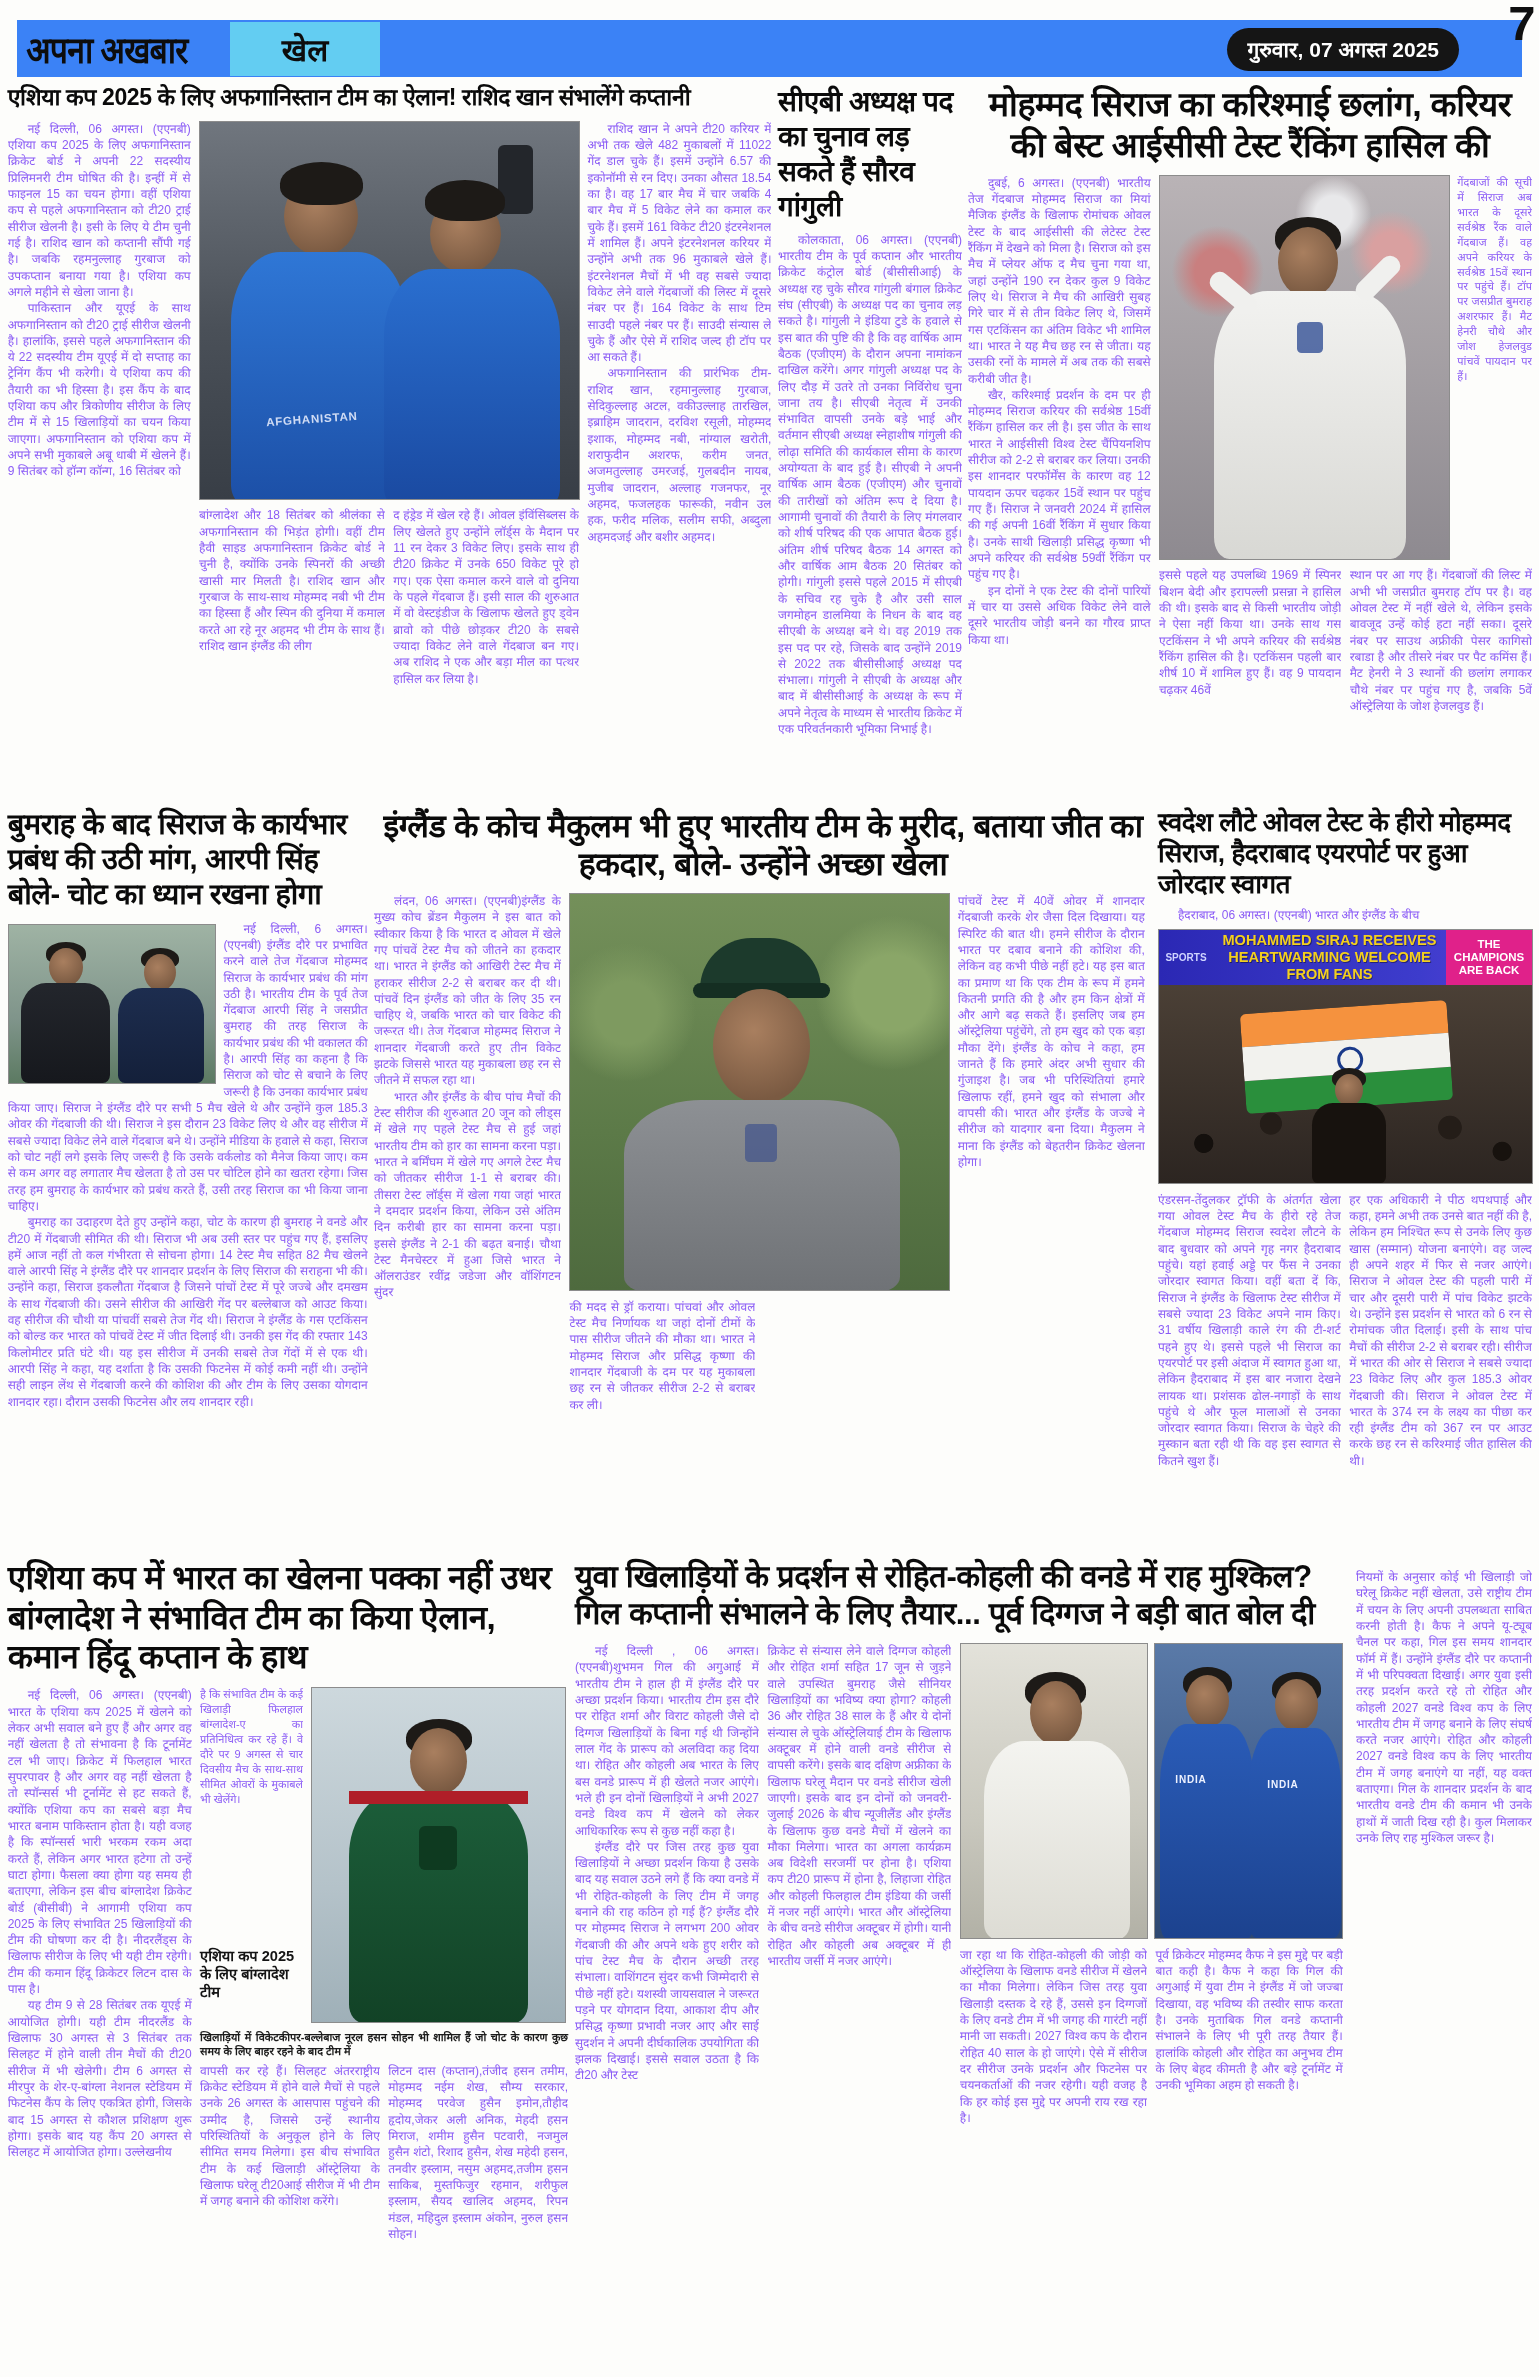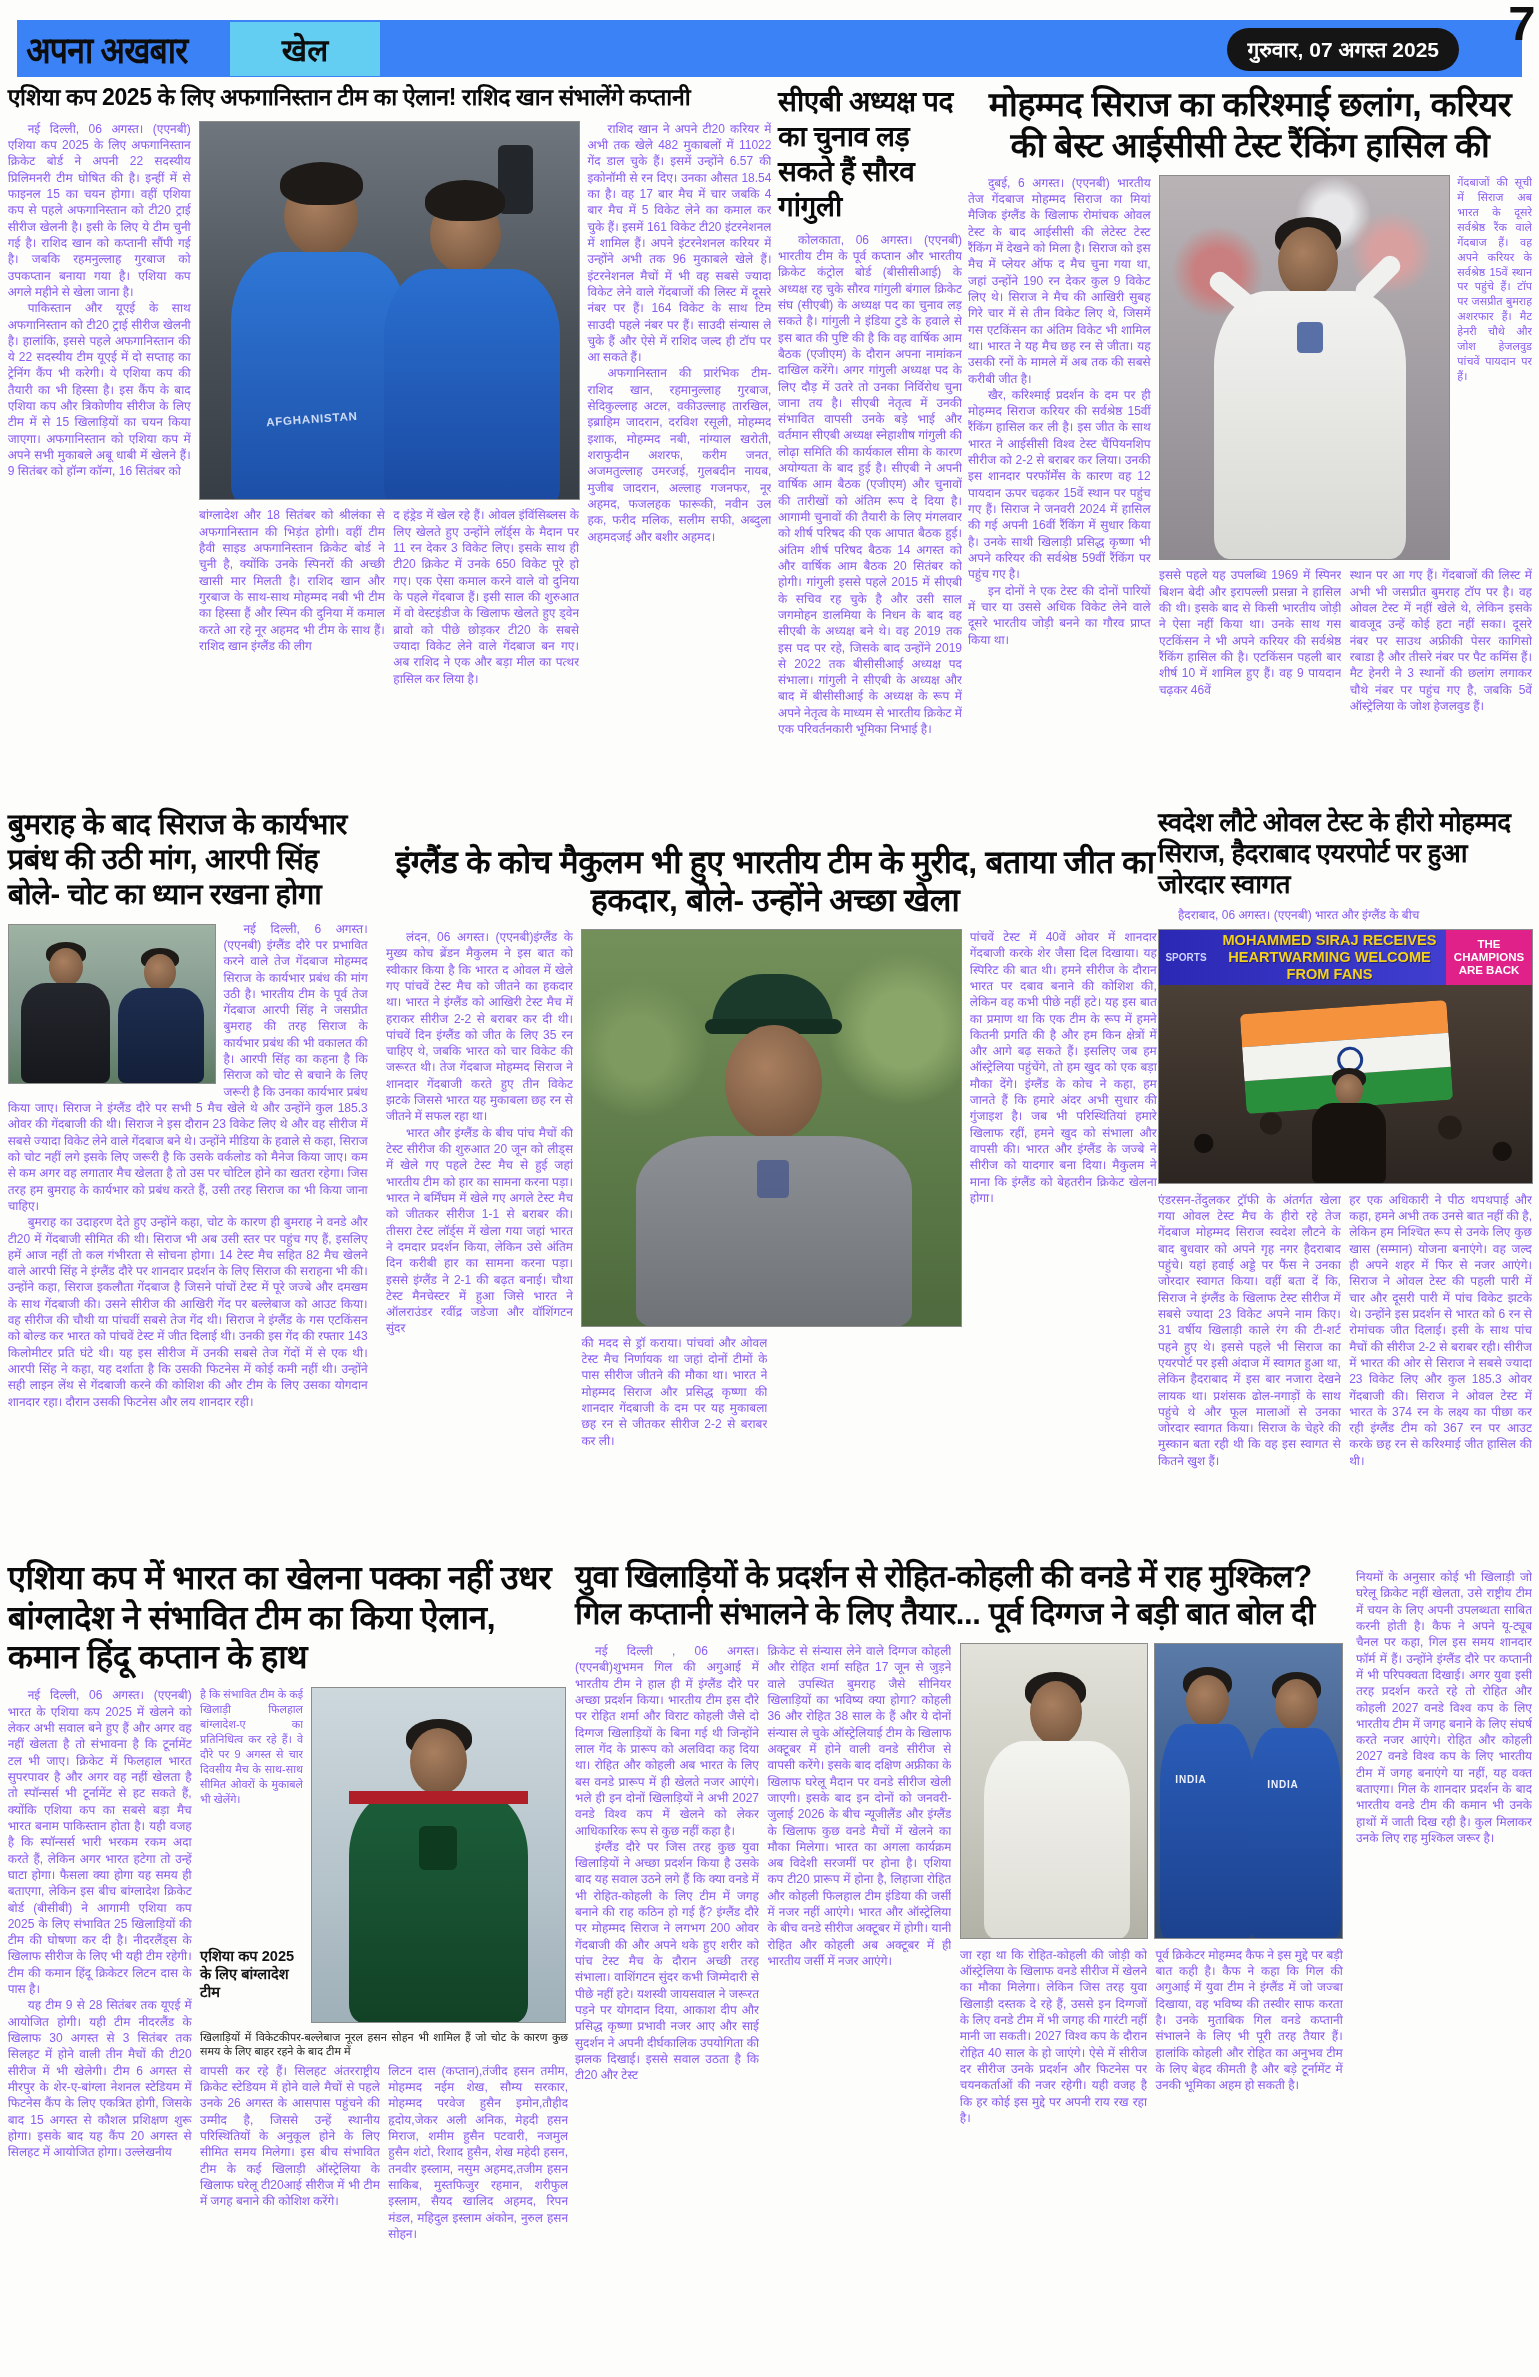--- a/index.html
+++ b/index.html
@@ -33,21 +33,21 @@
   .flag .w{height:33.4%;background:#f2f2ee;position:relative;}
   .flag .g{height:33.3%;background:#2a8f3c;}
   .chakra{position:absolute;left:50%;top:50%;width:20px;height:20px;margin:-10px 0 0 -10px;border:3.1px solid #1a3a8a;border-radius:50%;}
   .crowd{position:absolute;left:0;right:0;bottom:0;background:
      radial-gradient(circle at 12% 80%,#14100d 9.2px,transparent 10px),
      radial-gradient(circle at 30% 70%,#241d18 10.7px,transparent 11.5px),
      radial-gradient(circle at 55% 82%,#17120e 10px,transparent 10.7px),
      radial-gradient(circle at 78% 72%,#241d18 11.5px,transparent 12.3px),
      radial-gradient(circle at 92% 84%,#17120e 9.2px,transparent 10px),
      linear-gradient(180deg,#4b4036,#2c2521);}
-  .caption{font-size:11px;line-height:1.3;text-align:justify;color:#1b1b1b;}
+  .caption{font-size:11px;line-height:1.3;text-align:justify;color:#1b1b1b;font-weight:bold;}
 </style>
 </head>
 <body>
 
 <div class="abs" id="header-bar">
   <div id="masthead">अपना अखबार</div>
   <div id="section-tag">खेल</div>
   <div id="date-pill">गुरुवार, 07 अगस्त 2025</div>
 </div>
 <div class="abs" id="page-num">7</div>
@@ -130,21 +130,21 @@
       <div class="ph-body" style="left:12.3px;top:58px;width:89px;height:100px;background:linear-gradient(180deg,#23262c,#16181d);"></div>
       <div class="ph-hair" style="left:132px;top:23px;width:38px;height:21.5px;"></div>
       <div class="ph-head" style="left:135px;top:29px;width:32px;height:37px;"></div>
       <div class="ph-body" style="left:109px;top:63px;width:86px;height:95px;background:linear-gradient(180deg,#1d2d4f,#14203a);"></div>
     </div>
     <p>नई दिल्ली, 6 अगस्त। (एएनबी) इंग्लैंड दौरे पर प्रभावित करने वाले तेज गेंदबाज मोहम्मद सिराज के कार्यभार प्रबंध की मांग उठी है। भारतीय टीम के पूर्व तेज गेंदबाज आरपी सिंह ने जसप्रीत बुमराह की तरह सिराज के कार्यभार प्रबंध की भी वकालत की है। आरपी सिंह का कहना है कि सिराज को चोट से बचाने के लिए जरूरी है कि उनका कार्यभार प्रबंध किया जाए। सिराज ने इंग्लैंड दौरे पर सभी 5 मैच खेले थे और उन्होंने कुल 185.3 ओवर की गेंदबाजी की थी। सिराज ने इस दौरान 23 विकेट लिए थे और वह सीरीज में सबसे ज्यादा विकेट लेने वाले गेंदबाज बने थे। उन्होंने मीडिया के हवाले से कहा, सिराज को चोट नहीं लगे इसके लिए जरूरी है कि उसके वर्कलोड को मैनेज किया जाए। कम से कम अगर वह लगातार मैच खेलता है तो उस पर चोटिल होने का खतरा रहेगा। जिस तरह हम बुमराह के कार्यभार को प्रबंध करते हैं, उसी तरह सिराज का भी किया जाना चाहिए।</p>
     <p>बुमराह का उदाहरण देते हुए उन्होंने कहा, चोट के कारण ही बुमराह ने वनडे और टी20 में गेंदबाजी सीमित की थी। सिराज भी अब उसी स्तर पर पहुंच गए हैं, इसलिए हमें आज नहीं तो कल गंभीरता से सोचना होगा। 14 टेस्ट मैच सहित 82 मैच खेलने वाले आरपी सिंह ने इंग्लैंड दौरे पर शानदार प्रदर्शन के लिए सिराज की सराहना भी की। उन्होंने कहा, सिराज इकलौता गेंदबाज है जिसने पांचों टेस्ट में पूरे जज्बे और दमखम के साथ गेंदबाजी की। उसने सीरीज की आखिरी गेंद पर बल्लेबाज को आउट किया। वह सीरीज की चौथी या पांचवीं सबसे तेज गेंद थी। सिराज ने इंग्लैंड के गस एटकिंसन को बोल्ड कर भारत को पांचवें टेस्ट में जीत दिलाई थी। उनकी इस गेंद की रफ्तार 143 किलोमीटर प्रति घंटे थी। यह इस सीरीज में उनकी सबसे तेज गेंदों में से एक थी। आरपी सिंह ने कहा, यह दर्शाता है कि उसकी फिटनेस में कोई कमी नहीं थी। उन्होंने सही लाइन लेंथ से गेंदबाजी करने की कोशिश की और टीम के लिए उसका योगदान शानदार रहा। दौरान उसकी फिटनेस और लय शानदार रही।</p>
   </div>
 </div>
 
-<div class="abs" style="left:386px;top:807px;width:778px;height:748px;margin-top:36px;">
+<div class="abs" style="left:374px;top:807px;width:778px;height:748px;">
   <div class="hl" style="font-size:32px;text-align:center;">इंग्लैंड के कोच मैकुलम भी हुए भारतीय टीम के मुरीद, बताया जीत का हकदार, बोले- उन्होंने अच्छा खेला</div>
   <div class="cols" style="margin-top:9.2px;height:637px;">
     <div class="bodytxt" style="width:187px;height:637px;">
       <p>लंदन, 06 अगस्त। (एएनबी)इंग्लैंड के मुख्य कोच ब्रेंडन मैकुलम ने इस बात को स्वीकार किया है कि भारत द ओवल में खेले गए पांचवें टेस्ट मैच को जीतने का हकदार था। भारत ने इंग्लैंड को आखिरी टेस्ट मैच में हराकर सीरीज 2-2 से बराबर कर दी थी। पांचवें दिन इंग्लैंड को जीत के लिए 35 रन चाहिए थे, जबकि भारत को चार विकेट की जरूरत थी। तेज गेंदबाज मोहम्मद सिराज ने शानदार गेंदबाजी करते हुए तीन विकेट झटके जिससे भारत यह मुकाबला छह रन से जीतने में सफल रहा था।</p>
       <p>भारत और इंग्लैंड के बीच पांच मैचों की टेस्ट सीरीज की शुरुआत 20 जून को लीड्स में खेले गए पहले टेस्ट मैच से हुई जहां भारतीय टीम को हार का सामना करना पड़ा। भारत ने बर्मिंघम में खेले गए अगले टेस्ट मैच को जीतकर सीरीज 1-1 से बराबर की। तीसरा टेस्ट लॉर्ड्स में खेला गया जहां भारत ने दमदार प्रदर्शन किया, लेकिन उसे अंतिम दिन करीबी हार का सामना करना पड़ा। इससे इंग्लैंड ने 2-1 की बढ़त बनाई। चौथा टेस्ट मैनचेस्टर में हुआ जिसे भारत ने ऑलराउंडर रवींद्र जडेजा और वॉशिंगटन सुंदर</p>
     </div>
     <div style="width:380px;display:flex;flex-direction:column;">
       <div class="photo" style="width:379px;height:396px;background:
           radial-gradient(circle at 15% 30%,#7e9a60 31px,transparent 69px),
           radial-gradient(circle at 85% 25%,#8aa668 38px,transparent 77px),

